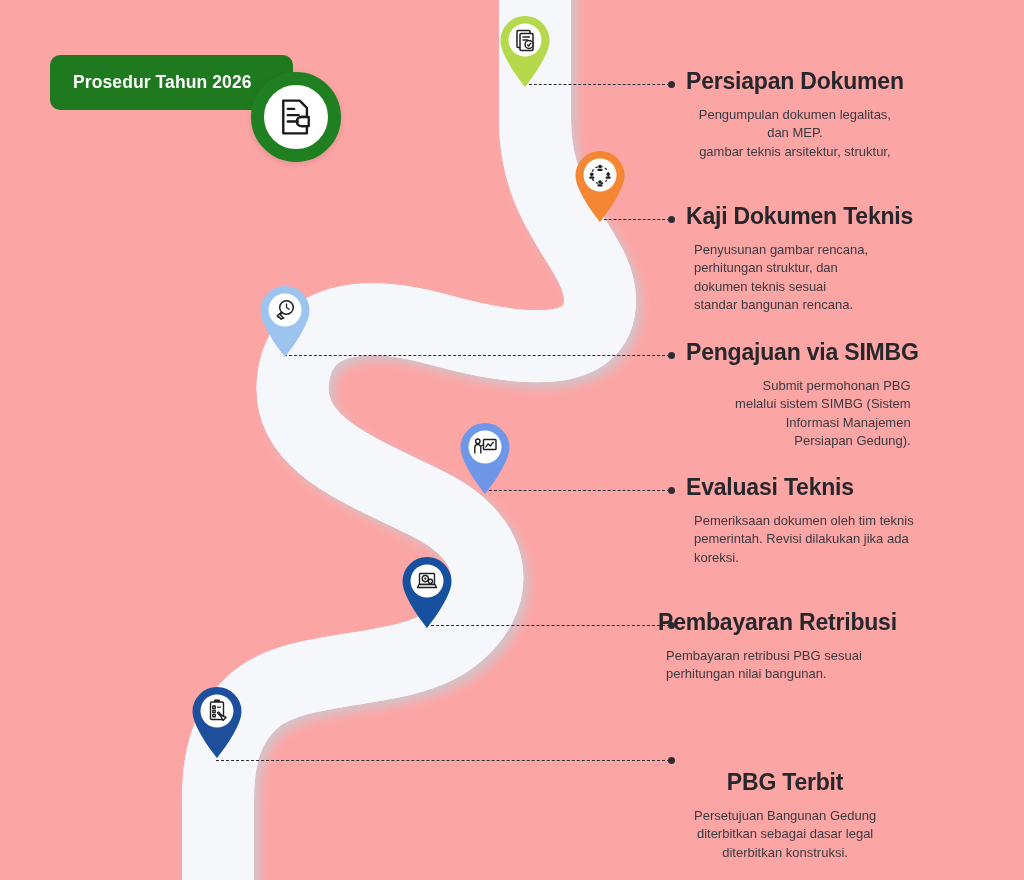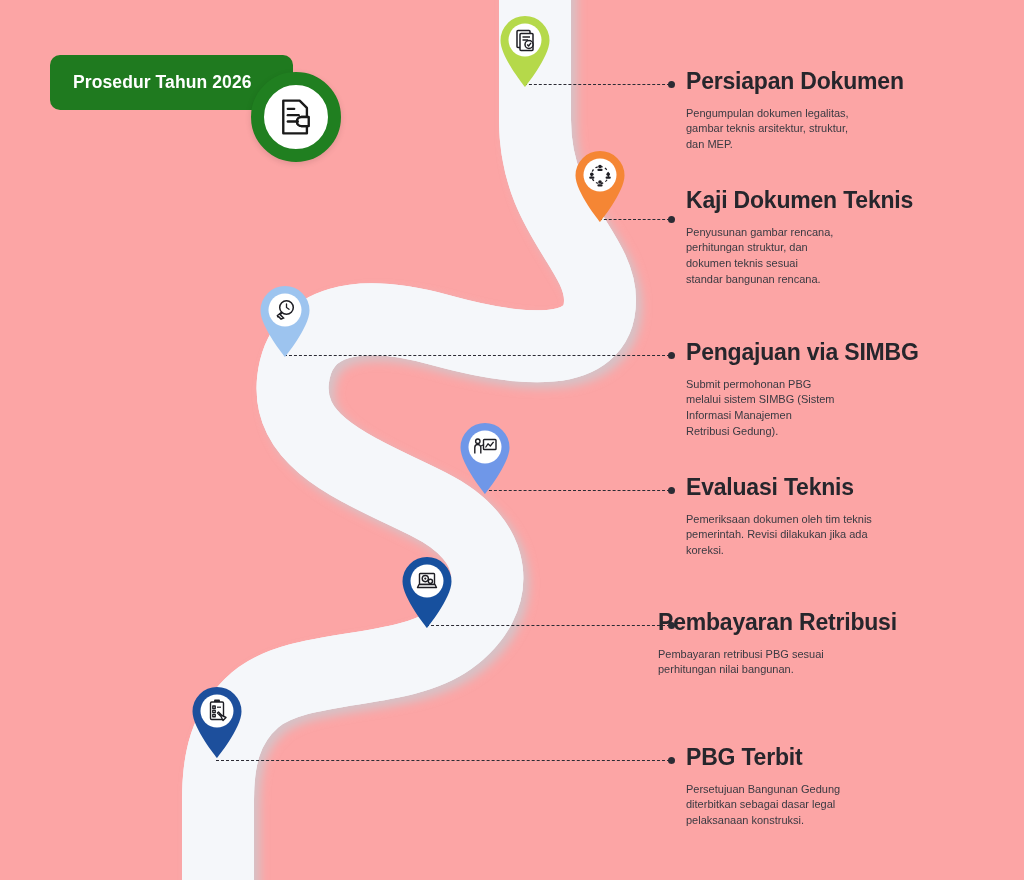--- a/index.html
+++ b/index.html
@@ -104,24 +104,24 @@
   .step-title {
     font-size: 23px;
     font-weight: bold;
     color: #26262c;
     letter-spacing: -0.2px;
     margin: 0 0 11px 0;
     line-height: 1.12;
     white-space: nowrap;
   }
   .step-desc {
-    font-size: 11px;
+    font-size: 13px;
     color: #3a3a42;
     line-height: 1.42;
-    margin: 0;
+    margin: 8px;
     max-width: 320px;
   }
   .step-desc span { display: block; }
 </style>
 </head>
 <body>
 
 <div id="stage">
 
   <svg class="road-layer" viewBox="0 0 1024 880" width="1024" height="880" xmlns="http://www.w3.org/2000/svg">
@@ -271,68 +271,68 @@
 
   <div class="connector" style="left:484px; top:490px; width:186px;"></div>
   <div class="connector-dot" style="left:668px; top:487px;"></div>
 
   <div class="connector" style="left:426px; top:625px; width:244px;"></div>
   <div class="connector-dot" style="left:668px; top:622px;"></div>
 
   <div class="connector" style="left:216px; top:760px; width:454px;"></div>
   <div class="connector-dot" style="left:668px; top:757px;"></div>
 
-  <div class="step" style="left:686px; top:69px;">
+  <div class="step" style="left:686px; top:69px;text-align:center;">
     <h2 class="step-title">Persiapan Dokumen</h2>
     <p class="step-desc">
       <span>Pengumpulan dokumen legalitas,</span>
+      <span>dan MEP.</span>
       <span>gambar teknis arsitektur, struktur,</span>
-      <span>dan MEP.</span>
-    </p>
-  </div>
-
-  <div class="step" style="left:686px; top:188px;">
+    </p>
+  </div>
+
+  <div class="step" style="left:686px; top:204px;">
     <h2 class="step-title">Kaji Dokumen Teknis</h2>
     <p class="step-desc">
       <span>Penyusunan gambar rencana,</span>
       <span>perhitungan struktur, dan</span>
       <span>dokumen teknis sesuai</span>
       <span>standar bangunan rencana.</span>
     </p>
   </div>
 
-  <div class="step" style="left:686px; top:340px;">
+  <div class="step" style="left:686px; top:340px;text-align:right;">
     <h2 class="step-title">Pengajuan via SIMBG</h2>
     <p class="step-desc">
       <span>Submit permohonan PBG</span>
       <span>melalui sistem SIMBG (Sistem</span>
       <span>Informasi Manajemen</span>
-      <span>Retribusi Gedung).</span>
+      <span>Persiapan Gedung).</span>
     </p>
   </div>
 
   <div class="step" style="left:686px; top:475px;">
     <h2 class="step-title">Evaluasi Teknis</h2>
     <p class="step-desc" style="max-width:330px;">
       <span>Pemeriksaan dokumen oleh tim teknis</span>
       <span>pemerintah. Revisi dilakukan jika ada</span>
       <span>koreksi.</span>
     </p>
   </div>
 
   <div class="step" style="left:658px; top:610px;">
     <h2 class="step-title">Pembayaran Retribusi</h2>
     <p class="step-desc">
       <span>Pembayaran retribusi PBG sesuai</span>
       <span>perhitungan nilai bangunan.</span>
     </p>
   </div>
 
-  <div class="step" style="left:686px; top:745px;">
+  <div class="step" style="left:686px; top:770px;text-align:center;">
     <h2 class="step-title">PBG Terbit</h2>
     <p class="step-desc">
       <span>Persetujuan Bangunan Gedung</span>
       <span>diterbitkan sebagai dasar legal</span>
-      <span>pelaksanaan konstruksi.</span>
+      <span>diterbitkan konstruksi.</span>
     </p>
   </div>
 
 </div>
 
 </body></html>

